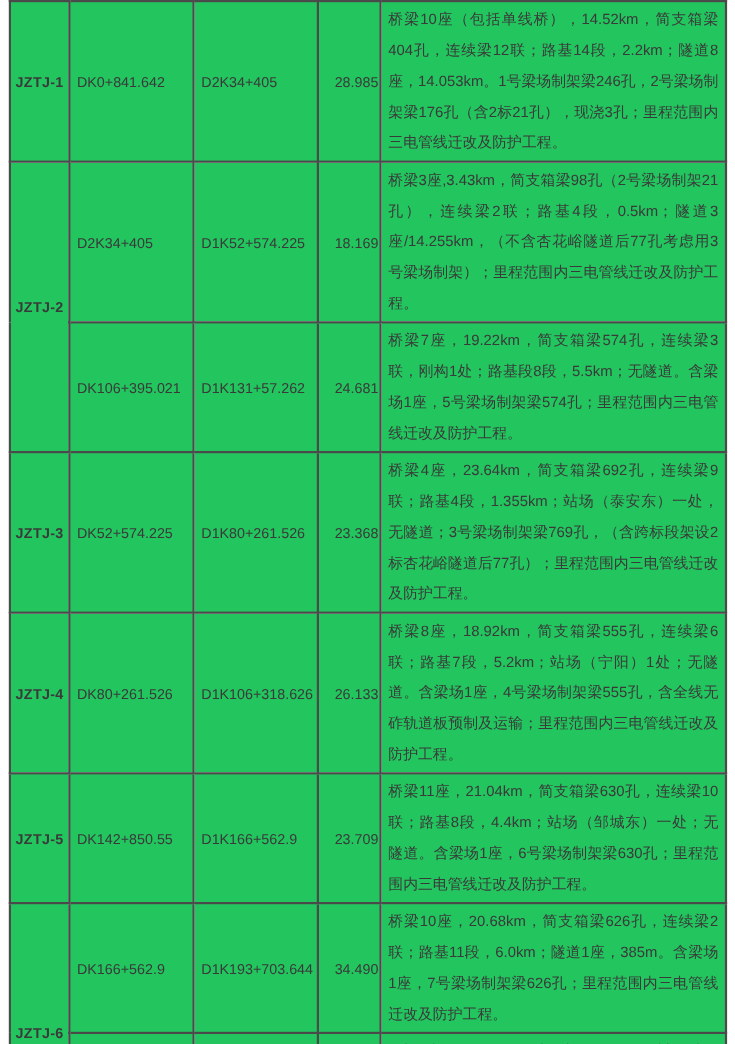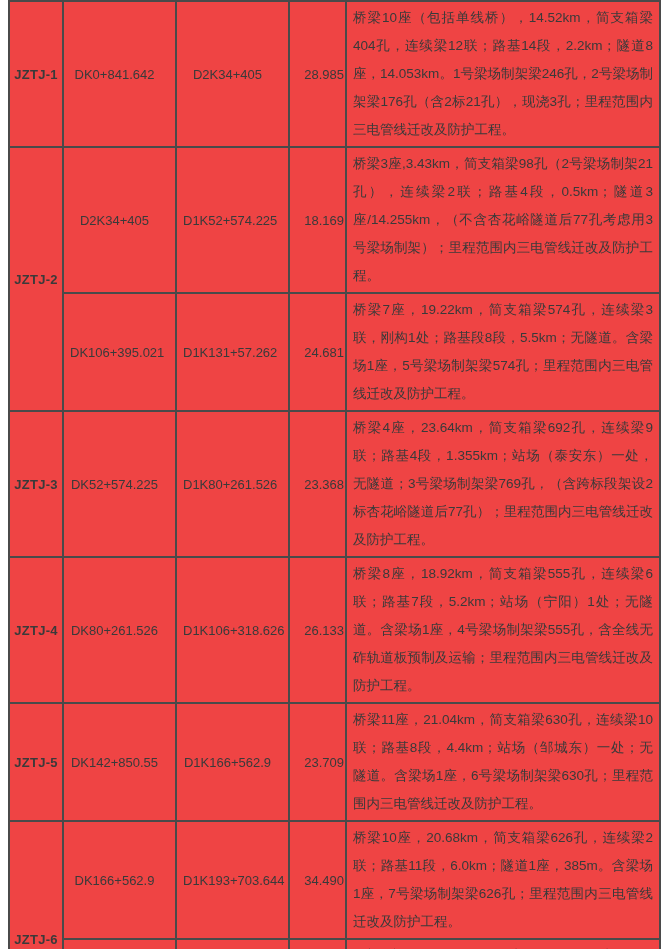--- a/index.html
+++ b/index.html
@@ -17,38 +17,38 @@
   }
   table.sections {
     border-collapse: collapse;
     table-layout: fixed;
     margin-left: 8px;
     margin-top: 0;
     width: 651px;
   }
   table.sections td {
     border: 2px solid #4a4a4a;
-    background: #ef4444;
+    background: #22c55e;
     color: #3a3a3a;
     vertical-align: middle;
     overflow: hidden;
   }
   td.c-section {
     text-align: center;
     font-size: 13px;
     letter-spacing: 0.3px;
     white-space: nowrap;
     font-weight: bold;
   }
   td.c-mile {
     font-size: 13px;
     padding-left: 6px;
     padding-right: 16px;
     white-space: nowrap;
-    text-align: center;
+    text-align: left;
     margin-top: 28px;
   }
   td.c-len {
     font-size: 13px;
     text-align: right;
     white-space: nowrap;
   }
   td.c-desc {
     font-size: 13.5px;
     line-height: 28px;

